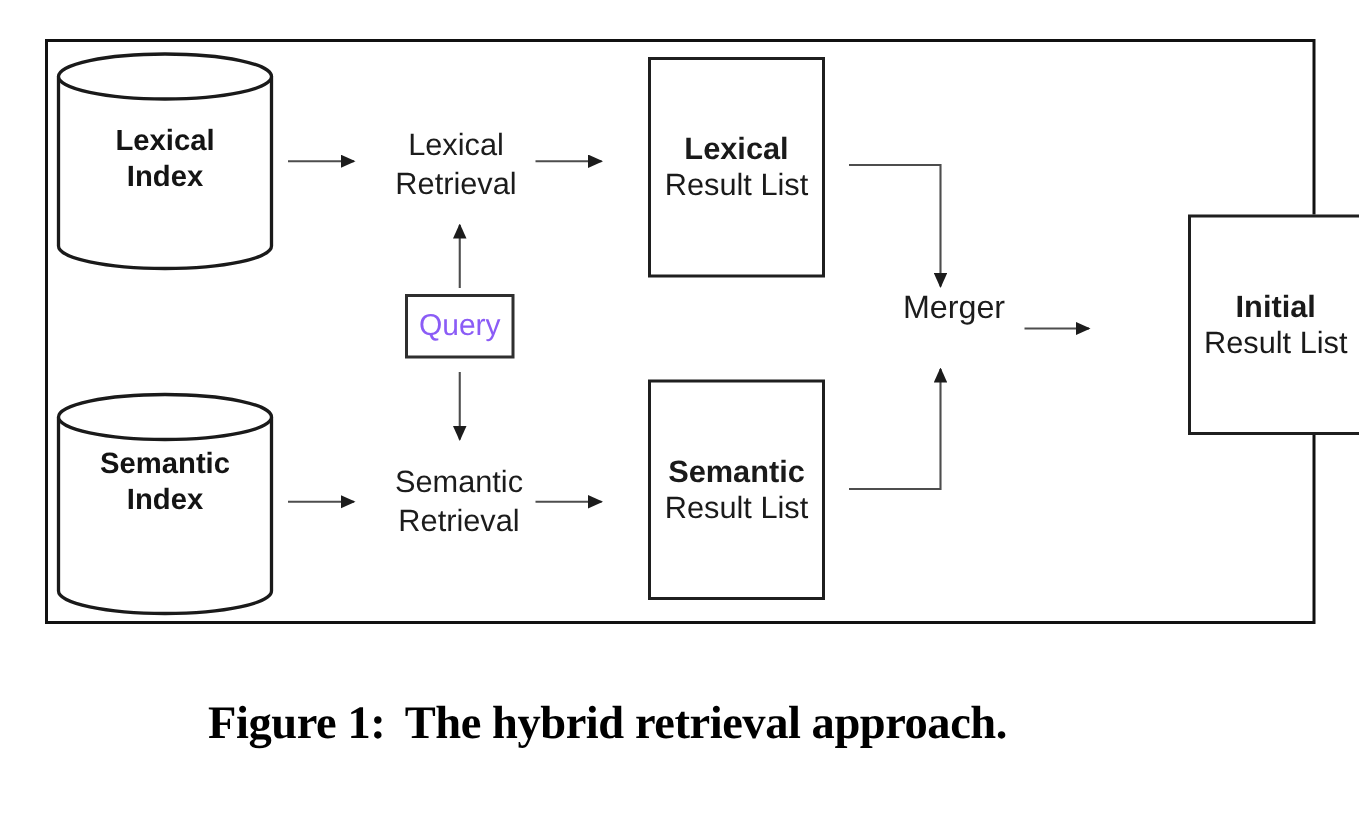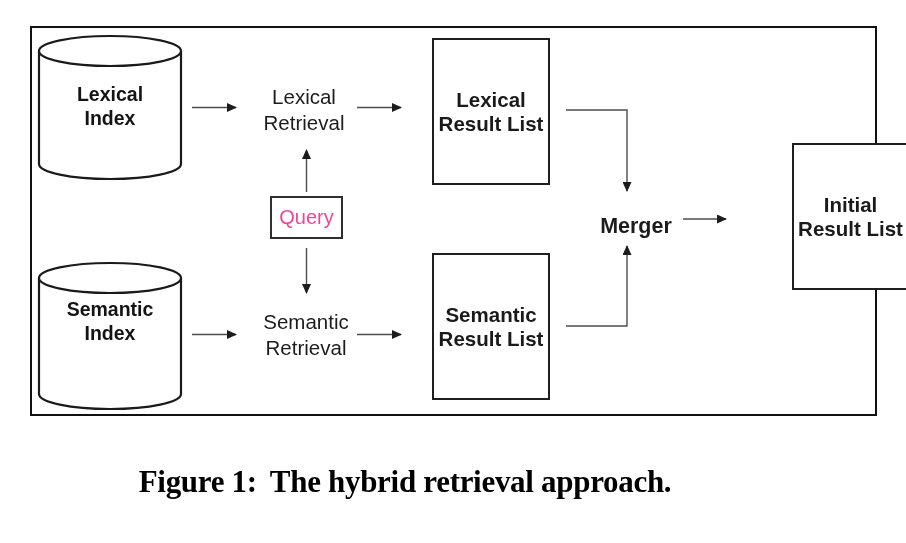--- a/index.html
+++ b/index.html
@@ -50,34 +50,34 @@
     background: #ffffff;
     display: flex;
     flex-direction: column;
     align-items: center;
     justify-content: center;
     text-align: center;
     font-size: 20.5px;
     line-height: 24px;
   }
   .rect-node .title { font-weight: bold; }
-  .rect-node .subtitle { font-weight: bold; }
+  .rect-node .subtitle { font-weight: normal; }
   .query-box {
     position: absolute;
     left: 270px;
     top: 196px;
     width: 69px;
     height: 39px;
     border: 2px solid #2f2f2f;
     background: #ffffff;
     display: flex;
     align-items: center;
     justify-content: center;
     font-size: 20px;
-    color: #ec4899;
+    color: #8b5cf6;
   }
   
   .free-label {
     position: absolute;
     text-align: center;
     color: #1c1c1c;
     font-size: 20.5px;
     line-height: 25.5px;
     font-weight: normal;
   }
@@ -150,21 +150,21 @@
   <div class="rect-node" style="left:432px; top:38px; width:114px; height:143px;">
     <div class="title">Lexical</div>
     <div class="subtitle">Result List</div>
   </div>
 
   <div class="rect-node" style="left:432px; top:253px; width:114px; height:143px;">
     <div class="title">Semantic</div>
     <div class="subtitle">Result List</div>
   </div>
 
-  <div class="free-label" style="left:593px; top:214px; width:86px; font-size:21.5px; line-height:24px;font-weight:bold;">
+  <div class="free-label" style="left:593px; top:193px; width:86px; font-size:21.5px; line-height:24px;">
     <div>Merger</div>
   </div>
 
   <div class="rect-node" style="left:792px; top:143px; width:113px; height:143px;">
     <div class="title">Initial</div>
     <div class="subtitle">Result List</div>
   </div>
 
   <svg id="arrow-layer">
     <defs>

